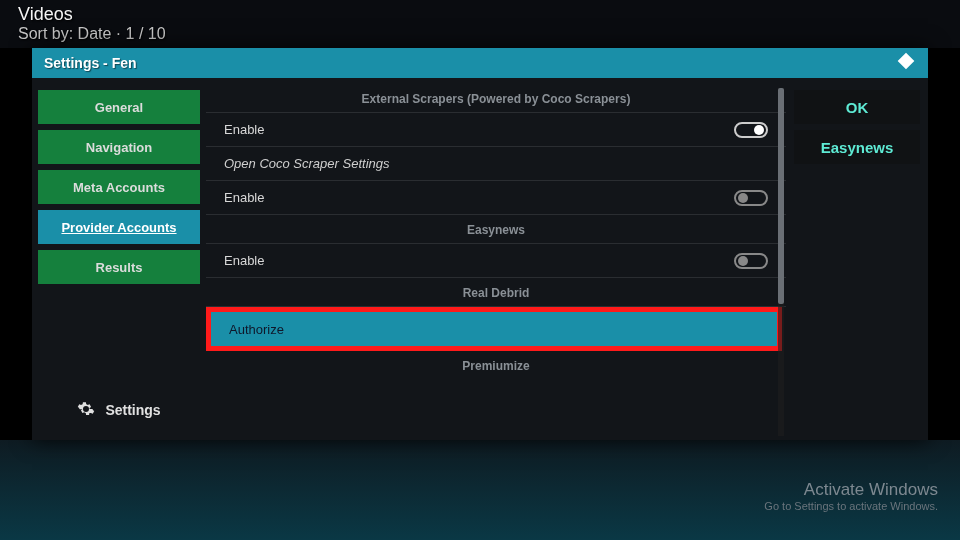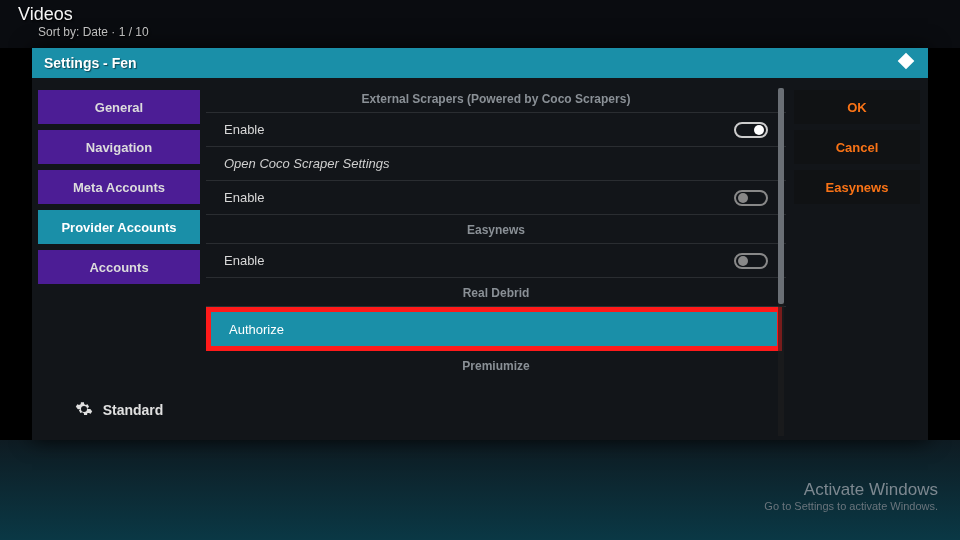--- a/index.html
+++ b/index.html
@@ -3,56 +3,56 @@
 <meta charset="utf-8">
 <style>
 * { margin: 0; padding: 0; box-sizing: border-box; font-family: Arial, sans-serif; }
 body { width: 960px; height: 540px; background: #000; overflow: hidden; position: relative; }
 
 .bg-top { position: absolute; top: 0; left: 0; right: 0; height: 48px; background: #0a0c10; }
 .bg-bottom { position: absolute; top: 440px; left: 0; right: 0; bottom: 0; background: linear-gradient(to bottom, #0e1b22, #0a3845); }
 
 .topbar { position: absolute; top: 4px; left: 18px; right: 28px; display: flex; justify-content: space-between; align-items: flex-start; color: #e5e5e5; }
 .top-left .title { font-size: 18px; color: #f5f5f5; text-shadow: 1px 1px 2px #000; }
-.top-left .sub { font-size: 12px; color: #c8c8c8; text-shadow: 1px 1px 2px #000; margin-left: 20px; }
+.top-left .sub { font-size: 16px; color: #c8c8c8; text-shadow: 1px 1px 2px #000; }
 .top-right .clock { font-size: 28px; color: #e0e0e0; font-weight: 300; letter-spacing: 1px; text-shadow: 1px 1px 3px #000; }
 
 .window { position: absolute; top: 48px; left: 32px; right: 32px; bottom: 100px; background: #121519; box-shadow: 0 0 20px rgba(0,0,0,0.8); }
 .titlebar { height: 30px; background: #1a8fa8; display: flex; align-items: center; justify-content: space-between; padding: 0 12px; }
 .titlebar .title { color: #fff; font-size: 14px; font-weight: bold; text-shadow: 1px 1px 1px rgba(0,0,0,0.5); }
 .kodi-logo { width: 20px; height: 20px; fill: #fff; }
 
 .body { display: flex; height: calc(100% - 30px); }
 
 .sidebar { width: 174px; padding: 12px 6px; display: flex; flex-direction: column; gap: 6px; }
-.side-item { background: #4c1d95; color: #dcdcdc; font-size: 13px; font-weight: bold; height: 34px; display: flex; align-items: center; justify-content: center; cursor: pointer; }
-.side-item.selected { background: #1a8fa8; color: #fff; }
+.side-item { background: #15803d; color: #dcdcdc; font-size: 13px; font-weight: bold; height: 34px; display: flex; align-items: center; justify-content: center; cursor: pointer; }
+.side-item.selected { background: #1a8fa8; color: #fff; text-decoration: underline; }
 .side-spacer { flex: 1; }
 .side-bottom { display: flex; align-items: center; justify-content: center; gap: 10px; color: #e0e0e0; font-size: 14px; font-weight: bold; height: 36px; cursor: pointer; }
 .gear-icon { width: 18px; height: 18px; fill: #e0e0e0; }
 
 .center { flex: 1; position: relative; padding: 8px 0; }
 .scroll { position: absolute; top: 10px; bottom: 4px; right: 2px; width: 6px; background: rgba(30,30,30,0.6); }
 .scroll-thumb { position: absolute; left: 0; right: 0; background: #6a6f75; border-radius: 2px; }
 
 .section-header { color: #8a9096; font-size: 12px; text-align: center; padding: 8px 0 6px; border-bottom: 1px solid #2a2d31; font-weight: bold; }
 .section-header.first { padding-top: 6px; }
 .row { display: flex; align-items: center; justify-content: space-between; padding: 0 18px; height: 34px; border-bottom: 1px solid #2a2d31; color: #d8d8d8; font-size: 13px; cursor: pointer; }
 .row.italic { font-style: italic; color: #cfcfcf; align-items: center; }
-.row.highlight { background: #1a8fa8; color: #ffffff; border: none; }
+.row.highlight { background: #1a8fa8; color: #0f172a; border: none; }
 .highlight-wrap { border: 5px solid #ff1a1a; margin: 0 4px 0 0; }
 
 .toggle { width: 34px; height: 16px; border-radius: 9px; border: 2px solid #ccc; position: relative; }
 .toggle .knob { position: absolute; top: 1px; width: 10px; height: 10px; border-radius: 50%; background: #ccc; }
 .toggle.off .knob { left: 2px; background: #888; }
 .toggle.off { border-color: #888; }
 .toggle.on .knob { right: 2px; background: #fff; }
 
 .rightcol { width: 142px; padding: 12px 8px; display: flex; flex-direction: column; gap: 6px; }
-.btn { background: #101214; color: #f97316; font-size: 13px; font-weight: bold; height: 34px; display: flex; align-items: center; justify-content: center; cursor: pointer; }
+.btn { background: #101214; color: #5eead4; font-size: 15px; font-weight: bold; height: 34px; display: flex; align-items: center; justify-content: center; cursor: pointer; }
 
 .activate { position: absolute; bottom: 28px; right: 22px; text-align: right; color: #6a747c; }
 .activate .t1 { font-size: 17px; color: #7d8890; }
 .activate .t2 { font-size: 11px; color: #6a747c; }
 </style>
 </head>
 <body>
 
 <div class="bg-top"></div>
 <div class="bg-bottom"></div>
@@ -72,29 +72,29 @@
           <path d="M12 2 L22 12 L12 22 L2 12 Z M12 6 L18 12 L12 18 L6 12 Z" fill="#fff"></path>
         </svg>
     </span>
   </div>
   <div class="body">
     <div class="sidebar">
       <div class="side-item">General</div>
       <div class="side-item">Navigation</div>
       <div class="side-item">Meta Accounts</div>
       <div class="side-item selected">Provider Accounts</div>
-      <div class="side-item">Accounts</div>
+      <div class="side-item">Results</div>
       <div class="side-spacer"></div>
       <div class="side-bottom">
         <span>
           <svg class="gear-icon" viewBox="0 0 24 24">
               <path d="M12 8a4 4 0 100 8 4 4 0 000-8zm9 4a7 7 0 01-.1 1.2l2.1 1.6-2 3.4-2.5-1a7 7 0 01-2 .1l-.4 2.7h-4l-.4-2.7a7 7 0 01-2-1.1l-2.5 1-2-3.4 2.1-1.6A7 7 0 013 12a7 7 0 01.1-1.2L1 9.2l2-3.4 2.5 1a7 7 0 012-1.1L7.9 3h4l.4 2.7a7 7 0 012 1.1l2.5-1 2 3.4-2.1 1.6c.1.4.1.8.1 1.2z"></path>
             </svg>
         </span>
-        <span>Standard</span>
+        <span>Settings</span>
       </div>
     </div>
 
     <div class="center">
       <div class="section-header first">External Scrapers (Powered by Coco Scrapers)</div>
       <div class="row">
         <span>Enable</span>
         <span class="toggle on">
             <span class="knob"></span>
           </span>
@@ -127,21 +127,20 @@
 
       <div class="section-header" style="border-bottom:none">Premiumize</div>
 
       <div class="scroll">
         <div class="scroll-thumb" style="top:0; height:62%;"></div>
       </div>
     </div>
 
     <div class="rightcol">
       <div class="btn">OK</div>
-      <div class="btn">Cancel</div>
       <div class="btn">Easynews</div>
     </div>
   </div>
 </div>
 
 <div class="activate">
   <div class="t1">Activate Windows</div>
   <div class="t2">Go to Settings to activate Windows.</div>
 </div>
 

